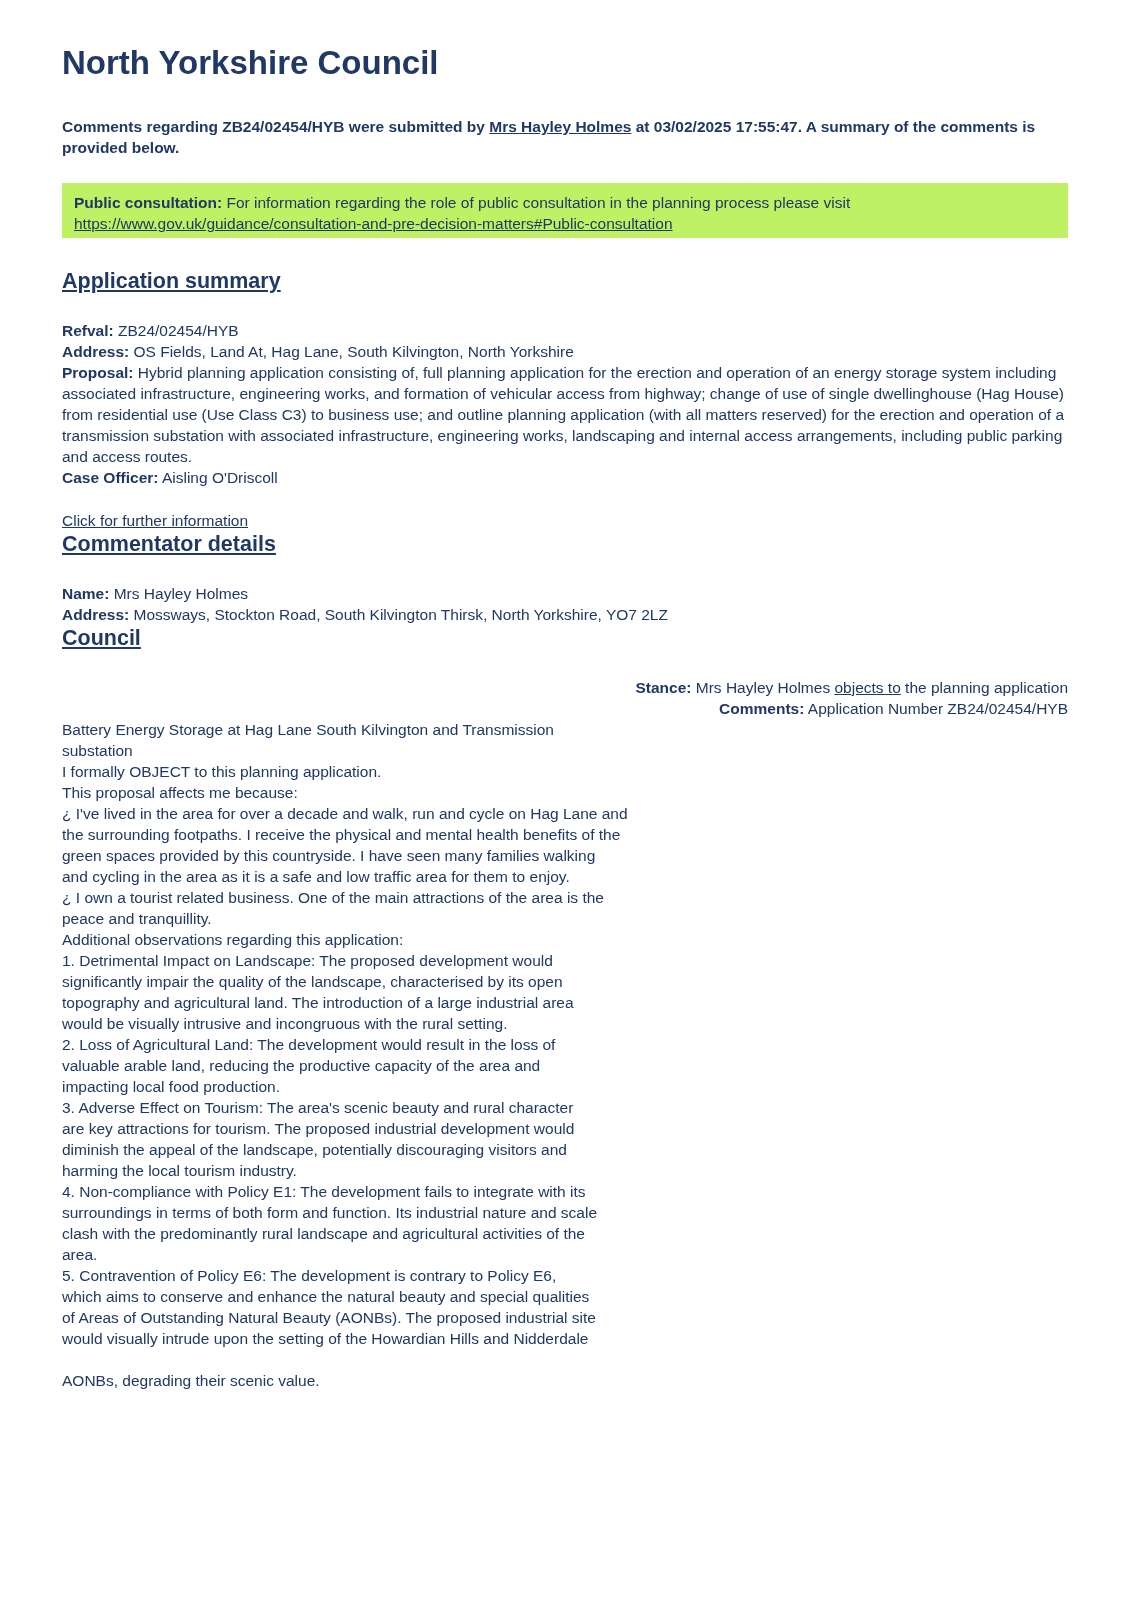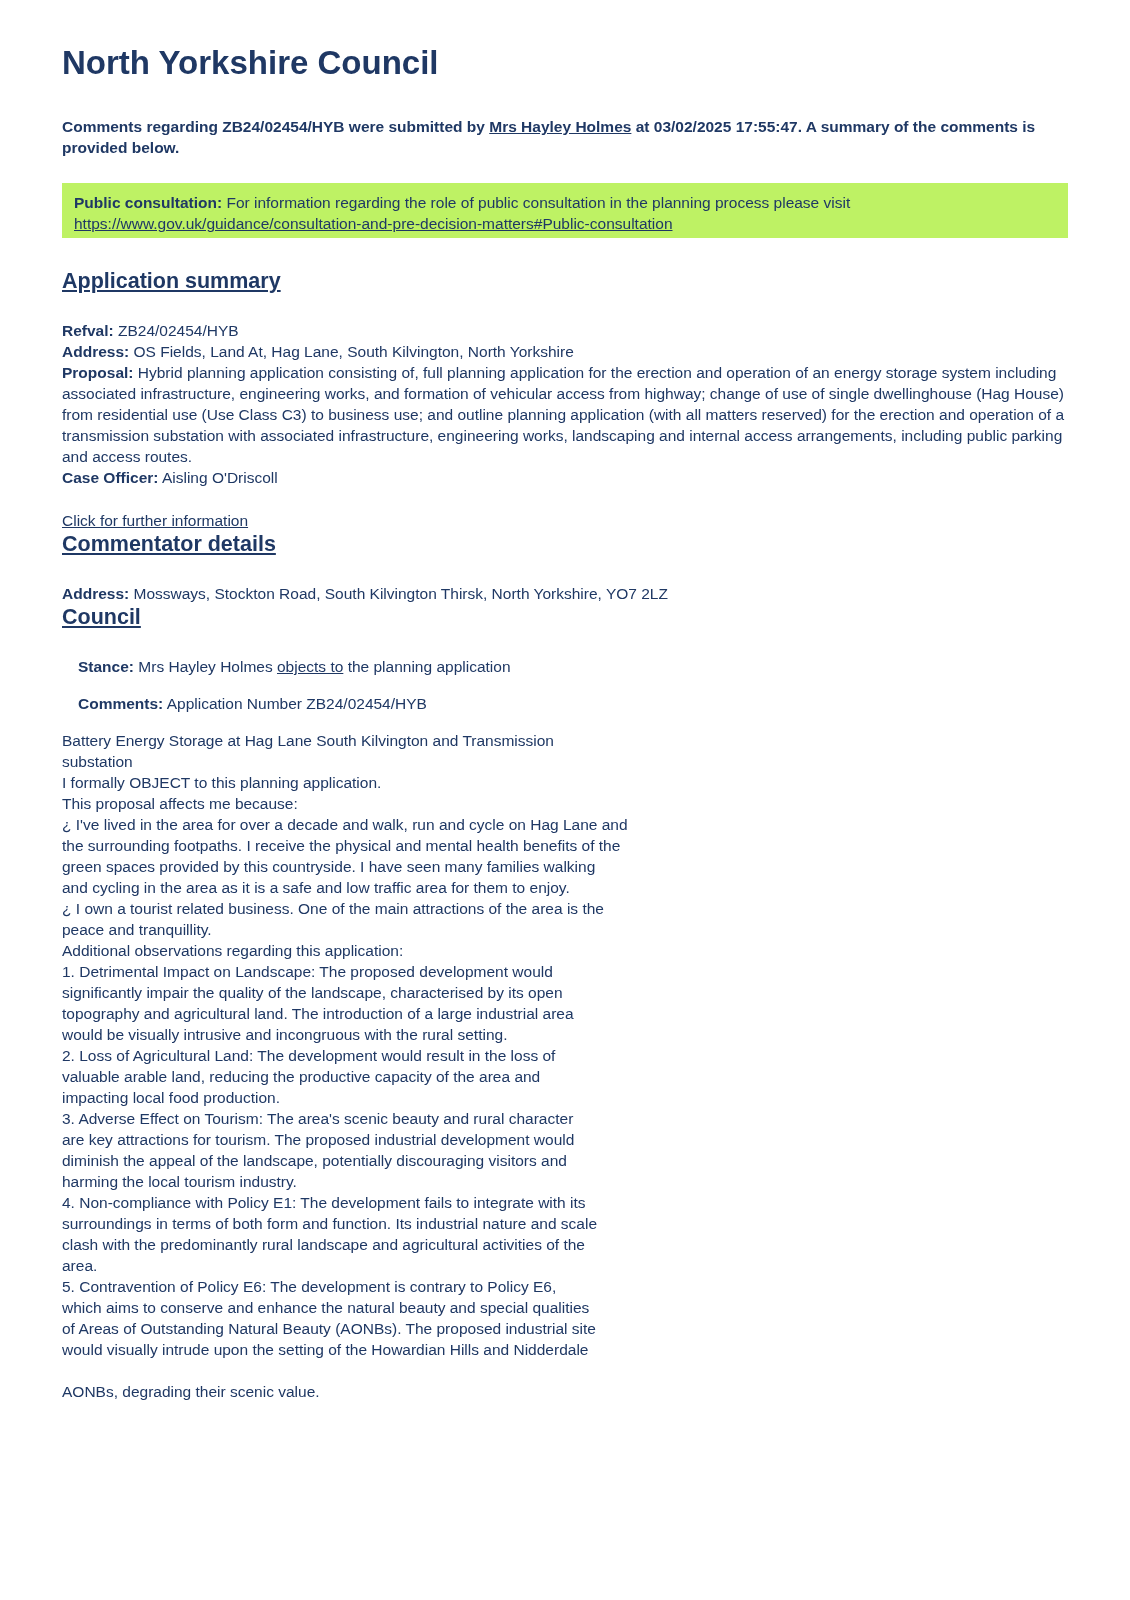--- a/index.html
+++ b/index.html
@@ -46,21 +46,21 @@
   .notice {
     background: #bef264;
     padding: 9px 12px 4px 12px;
     margin: 0 0 30px 0;
   }
 
   .field-block { margin: 0 0 0 0; }
   .field-line { margin: 0; }
   .further-link-line { margin: 22px 0 0 0; }
 
-  .stance-line, .comments-line { margin: 16px; }
+  .stance-line, .comments-line { margin: 0; text-align: right; }
 
   .comments-body {
     white-space: pre-line;
     margin: 0;
   }
 </style>
 </head>
 <body>
 
 <div class="page">
@@ -96,20 +96,24 @@
       <span>Aisling O'Driscoll</span>
     </div>
     <div class="further-link-line">
       <a class="link">Click for further information</a>
     </div>
   </div>
 
   <h2 class="section-heading mt-section">Commentator details</h2>
 
   <div class="field-block">
+    <div class="field-line">
+      <span class="bold">Name:</span>
+      <span>Mrs Hayley Holmes</span>
+    </div>
     <div class="field-line">
       <span class="bold">Address:</span>
       <span>Mossways, Stockton Road, South Kilvington Thirsk, North Yorkshire, YO7 2LZ</span>
     </div>
   </div>
 
   <h2 class="section-heading mt-section">Council</h2>
 
   <div class="field-block">
     <div class="stance-line">

